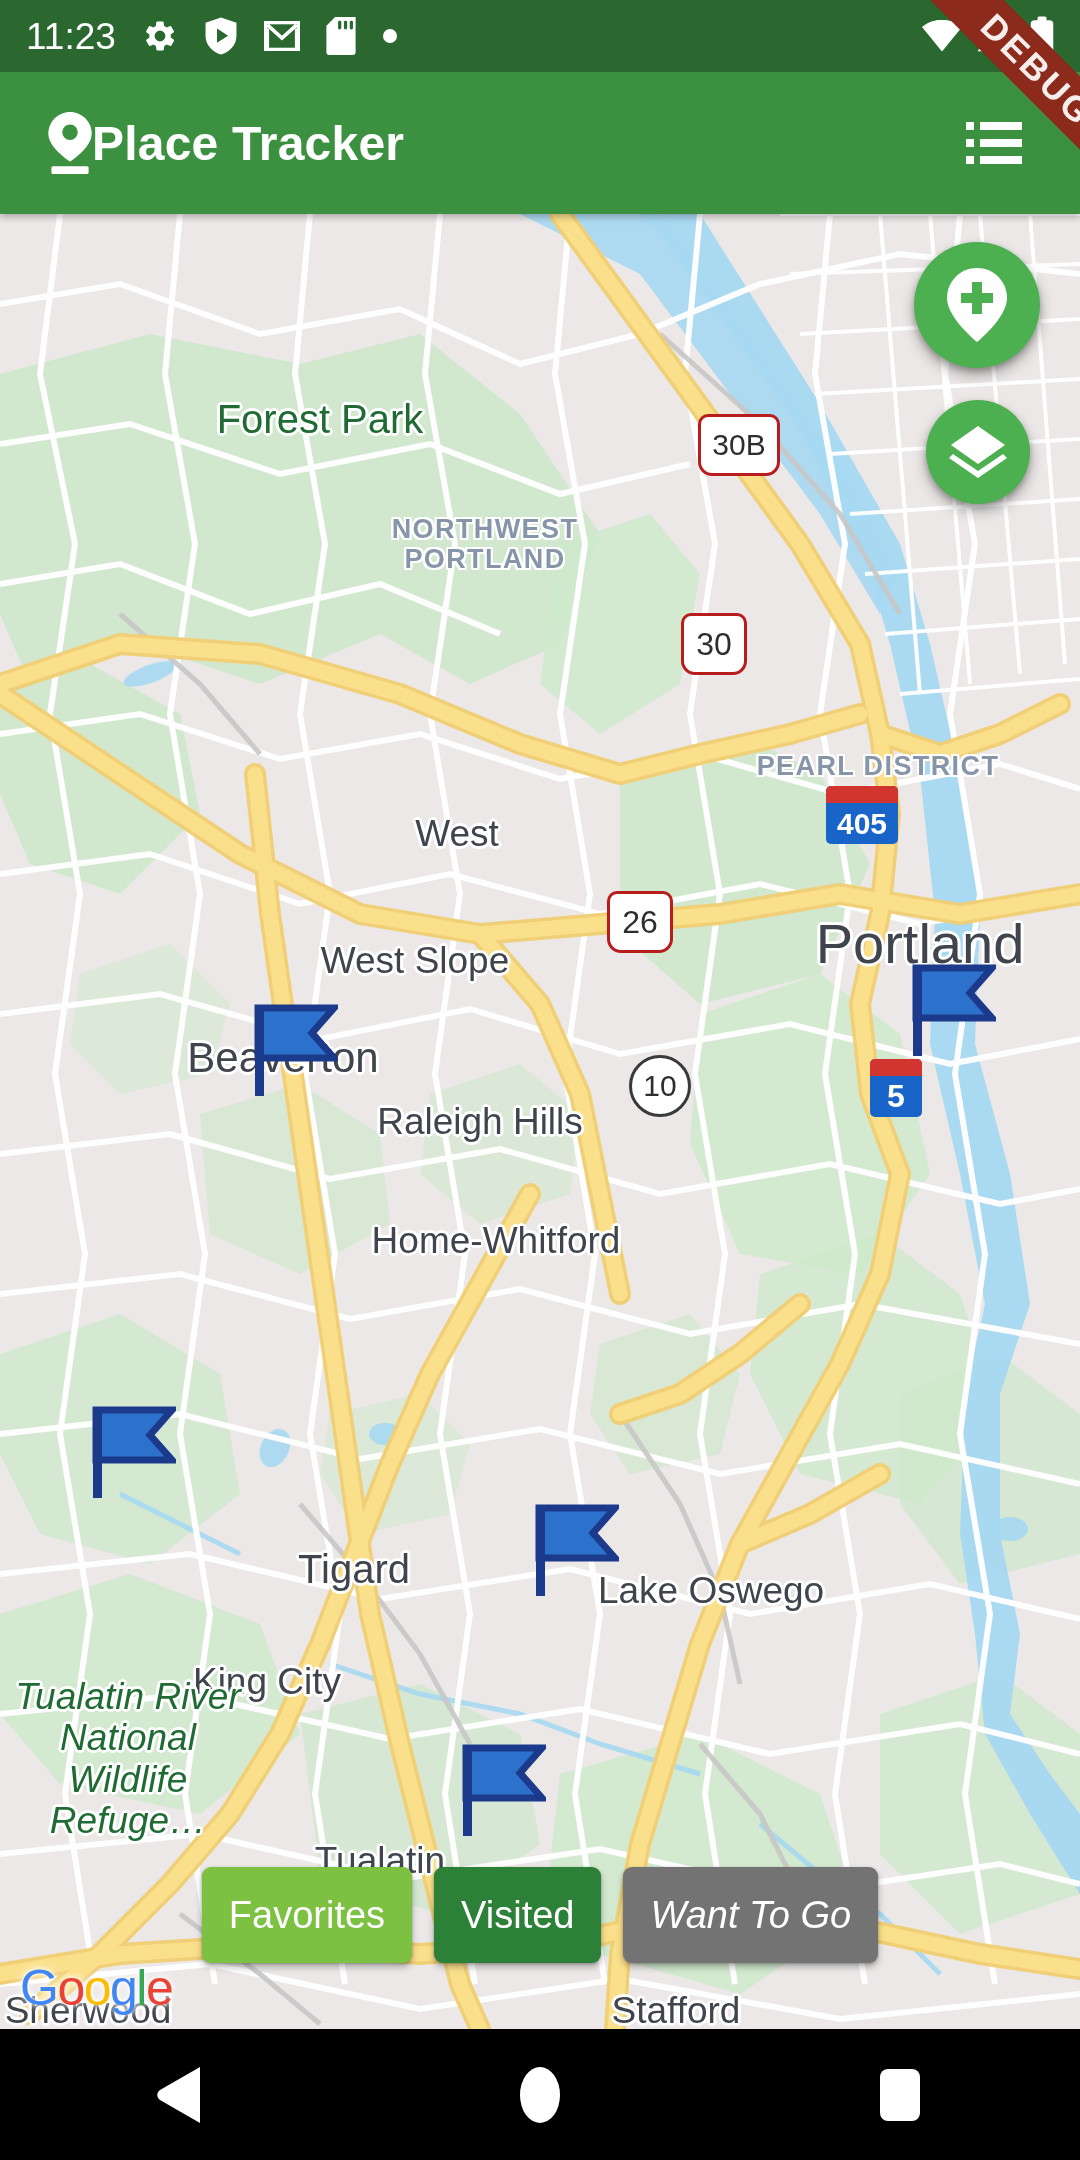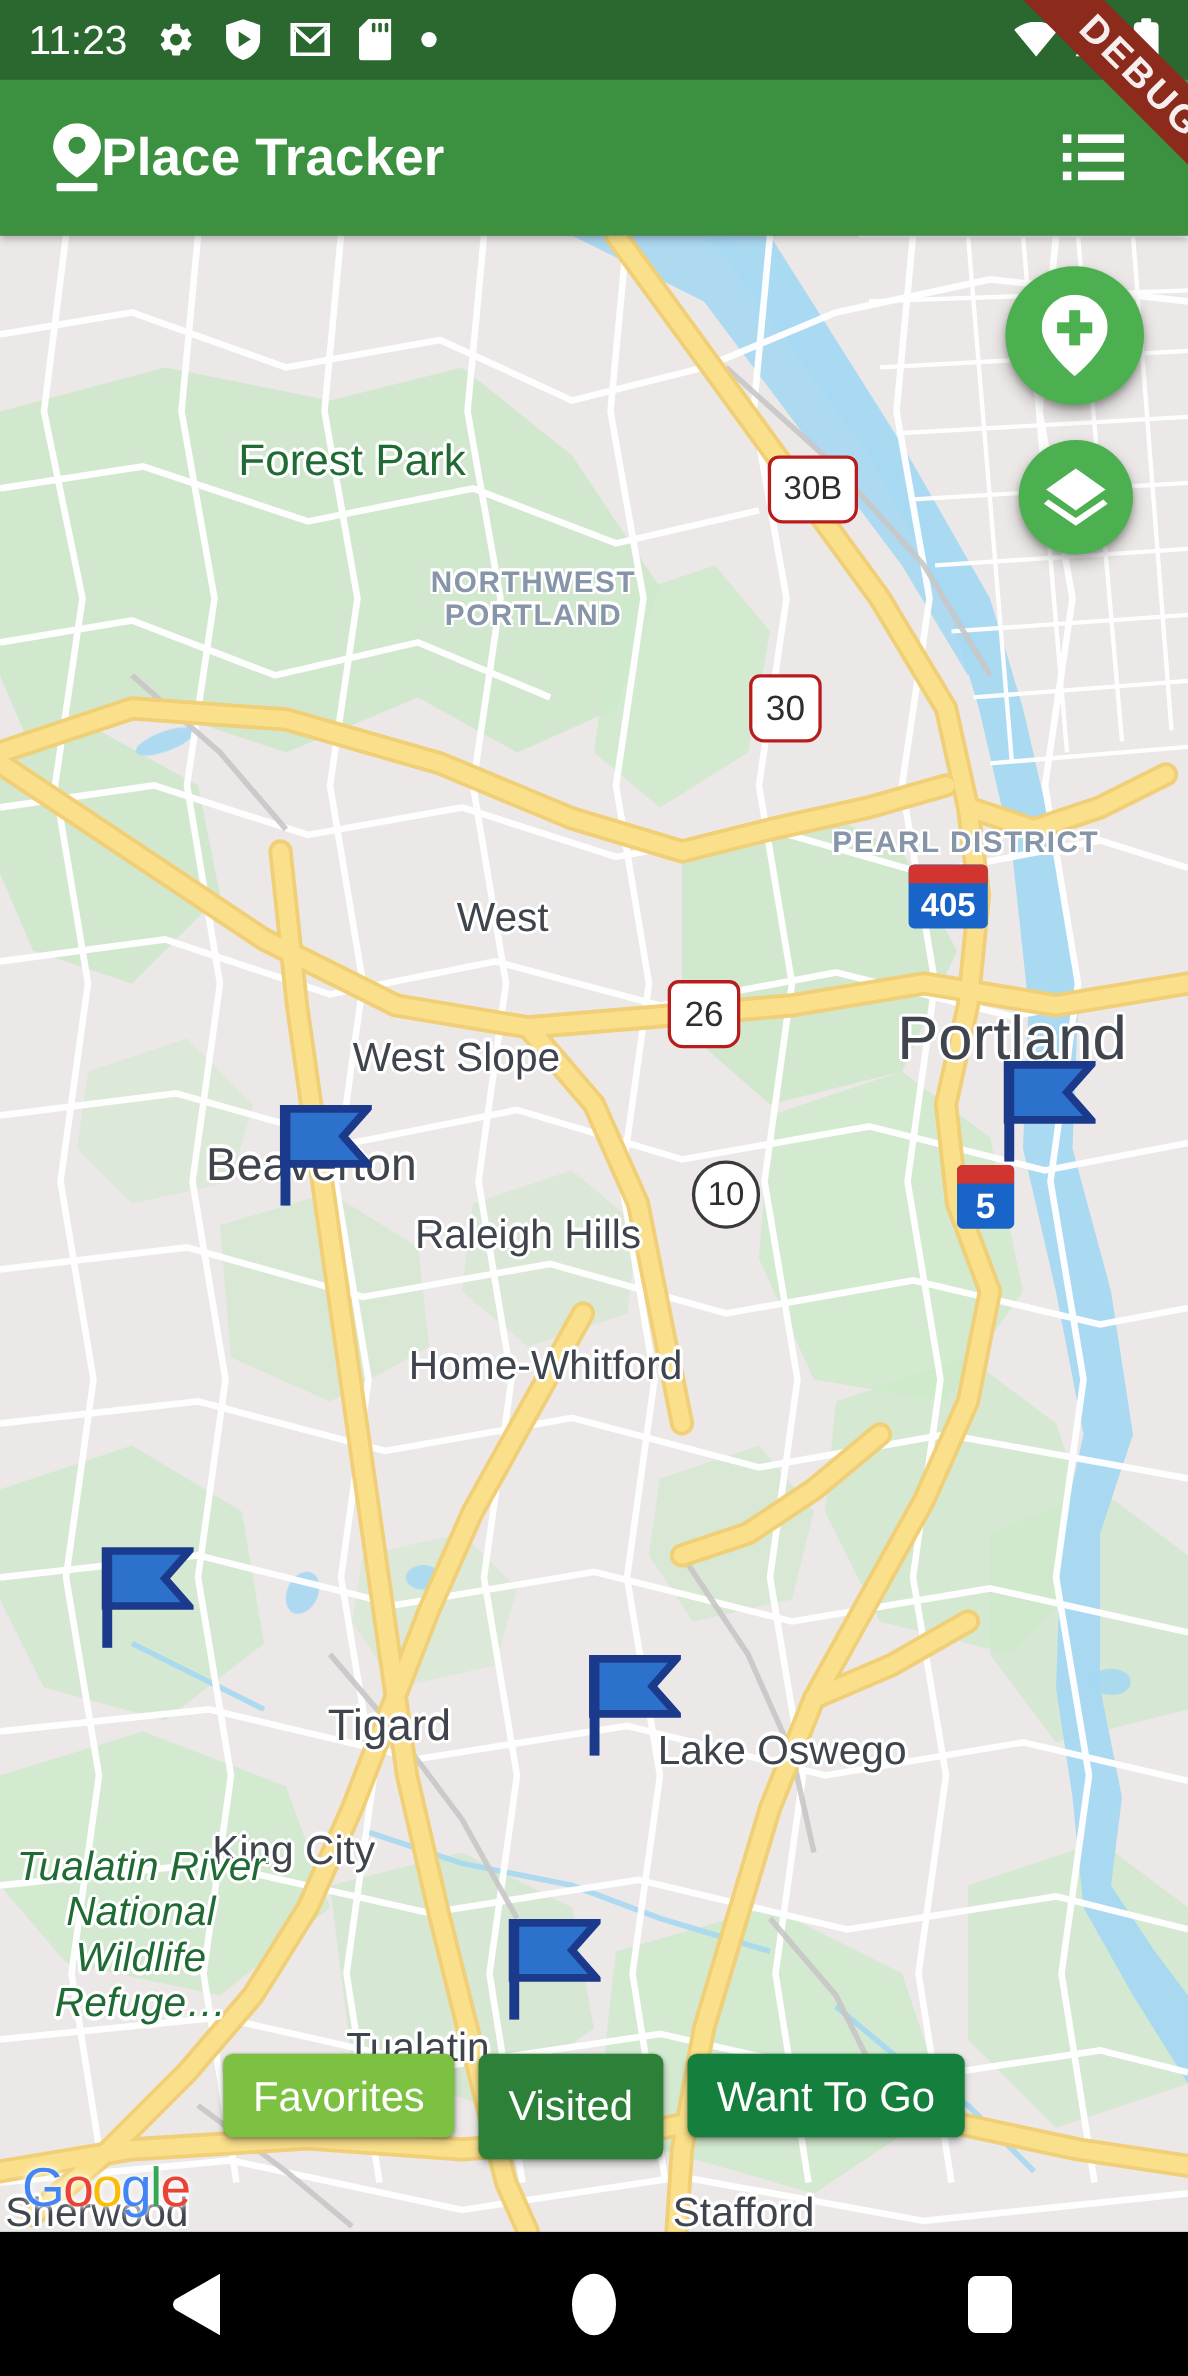--- a/index.html
+++ b/index.html
@@ -186,21 +186,21 @@
     z-index: 23;
   }
   .filter-btn {
     border: none;
     border-radius: 9px;
     color: #ffffff;
     font-family: "Liberation Sans", sans-serif;
     font-size: 38px;
     font-weight: 400;
     padding: 0 27px;
-    height: 76px;
+    height: 96px;
     line-height: 80px;
     cursor: pointer;
     box-shadow: 0 4px 7px rgba(0,0,0,0.28), 0 1px 3px rgba(0,0,0,0.22);
     white-space: nowrap;
   }
   .filter-btn.light { background: #7cc142; }
   .filter-btn.dark  { background: #2d8038; height: 96px; line-height: 96px; }
 
   
   #google-logo {
@@ -495,21 +495,21 @@
     <div class="fab" id="fab-layers">
       <svg width="58" height="56" viewBox="0 0 58 56">
         <path d="M29 2 L56 21 L29 40 L2 21 Z" fill="#ffffff"></path>
         <path d="M4 30 L29 47 L54 30 L58 34 L29 54 L0 34 Z" fill="#ffffff"></path>
       </svg>
     </div>
 
     <div id="filter-row">
         <button class="filter-btn light" style="background: rgb(124, 193, 66);">Favorites</button>
         <button class="filter-btn dark" style="background: rgb(45, 128, 56);">Visited</button>
-        <button class="filter-btn light" style="background: #15803d;">Want To Go</button>
+        <button class="filter-btn light" style="background: #737373; font-style: italic;">Want To Go</button>
       </div>
 
     <div id="google-logo"><span class="b">G</span><span class="r">o</span><span class="y">o</span><span class="b">g</span><span class="g">l</span><span class="r">e</span></div>
   </div>
 
   <div id="status-bar">
     <div id="status-left">
       <div class="clock">11:23</div>
 
       <svg class="sbicon" width="36" height="36" viewBox="0 0 24 24">

